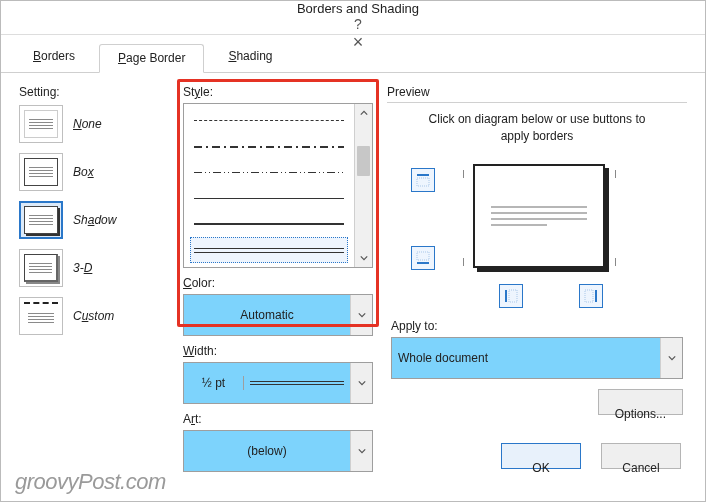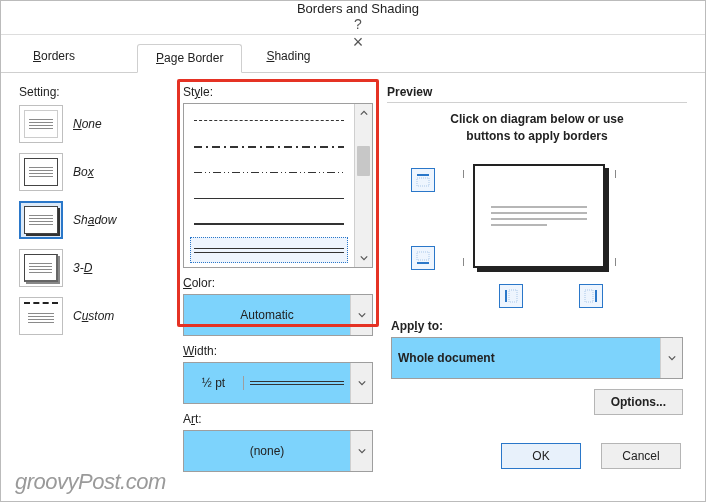--- a/index.html
+++ b/index.html
@@ -41,32 +41,31 @@
     padding: 6px 18px 7px 18px;
     border-radius: 3px 3px 0 0;
     margin-right: 6px;
     cursor: pointer;
   }
   .tab.active {
     border: 1px solid #cfcfcf;
     border-bottom: 1px solid #fff;
     position: relative; top: 1px;
     background: #fff;
-    margin-left: 38px;
   }
   .tab .ul { text-decoration: underline; }
   
   .main {
     display: flex;
     padding: 12px 18px 6px 18px;
     gap: 14px;
   }
   .col-setting { width: 150px; }
   .col-middle  { width: 190px; position: relative; }
-  .col-preview { flex: 1; font-weight: bold; }
+  .col-preview { flex: 1; }
 
   .grouplabel { margin-bottom: 6px; }
 
   
   .setting-item {
     display: flex;
     align-items: center;
     gap: 10px;
     margin-bottom: 10px;
   }
@@ -197,21 +196,21 @@
   .edge-bottom { left:20px; top:86px; }
   .edge-left   { left:108px; top:124px; }
   .edge-right  { left:188px; top:124px; }
   .tick { position:absolute; background:#888; }
 
   .apply-row { margin-top: 14px; }
   .options-row { text-align:right; margin-top:10px; }
   .btn {
     display:inline-block; min-width:80px; height:26px; line-height:24px;
     text-align:center; border:1px solid #b5b5b5; background:#efefef;
-    padding:0 16px; cursor:pointer;
+    padding:12px 16px; cursor:pointer;
   }
   .btn.primary { border:1px solid #2a77c9; background:#e8f1fb; }
 
   
   .footer {
     position:absolute; bottom:32px; right:24px; display:flex; gap:20px;
   }
 
   
   .watermark {
@@ -368,21 +367,21 @@
         </div>
       <div class="dropbtn">
         <svg viewBox="0 0 10 10">
             <path d="M1 3 L5 7 L9 3" fill="none" stroke="#555" stroke-width="1.5"></path>
           </svg>
       </div>
     </div>
 
     <div class="label-u">A<span class="ul">r</span>t:</div>
     <div class="combo">
-      <div class="ctext">(none)</div>
+      <div class="ctext">(below)</div>
       <div class="dropbtn">
         <svg viewBox="0 0 10 10">
             <path d="M1 3 L5 7 L9 3" fill="none" stroke="#555" stroke-width="1.5"></path>
           </svg>
       </div>
     </div>
   </div>
 
   <div class="col-preview">
     <div class="preview-title">Preview</div>

